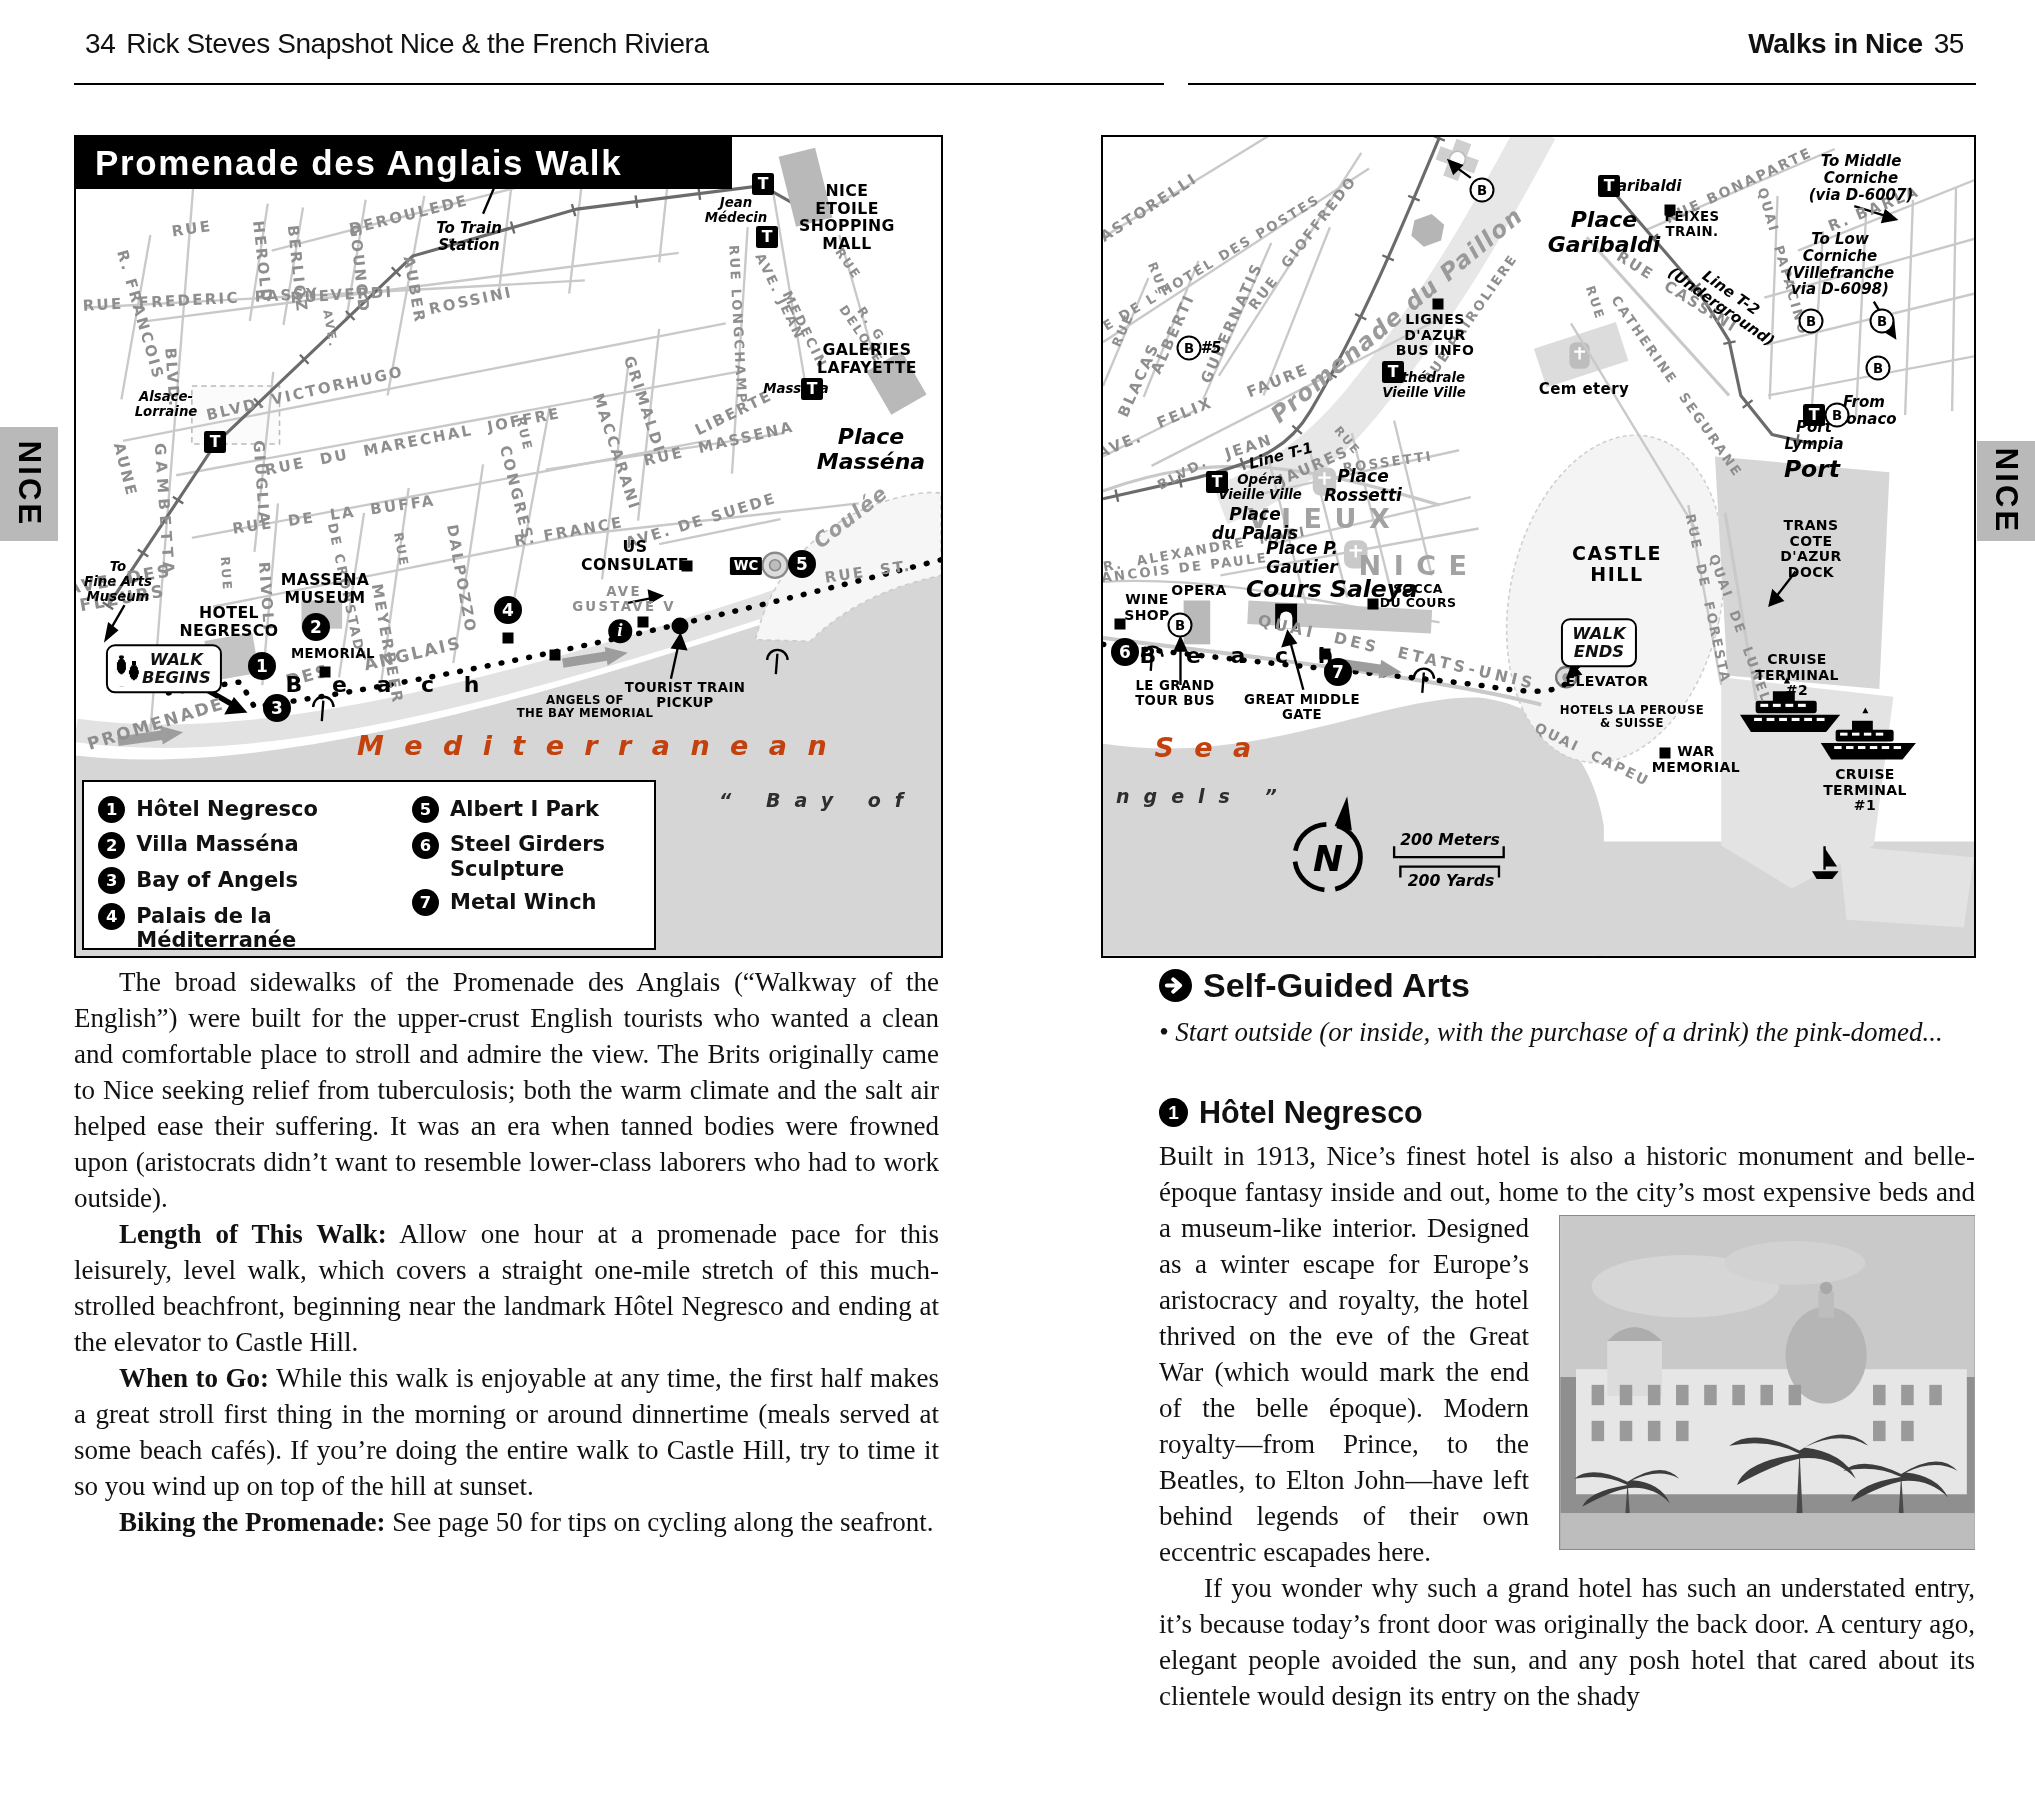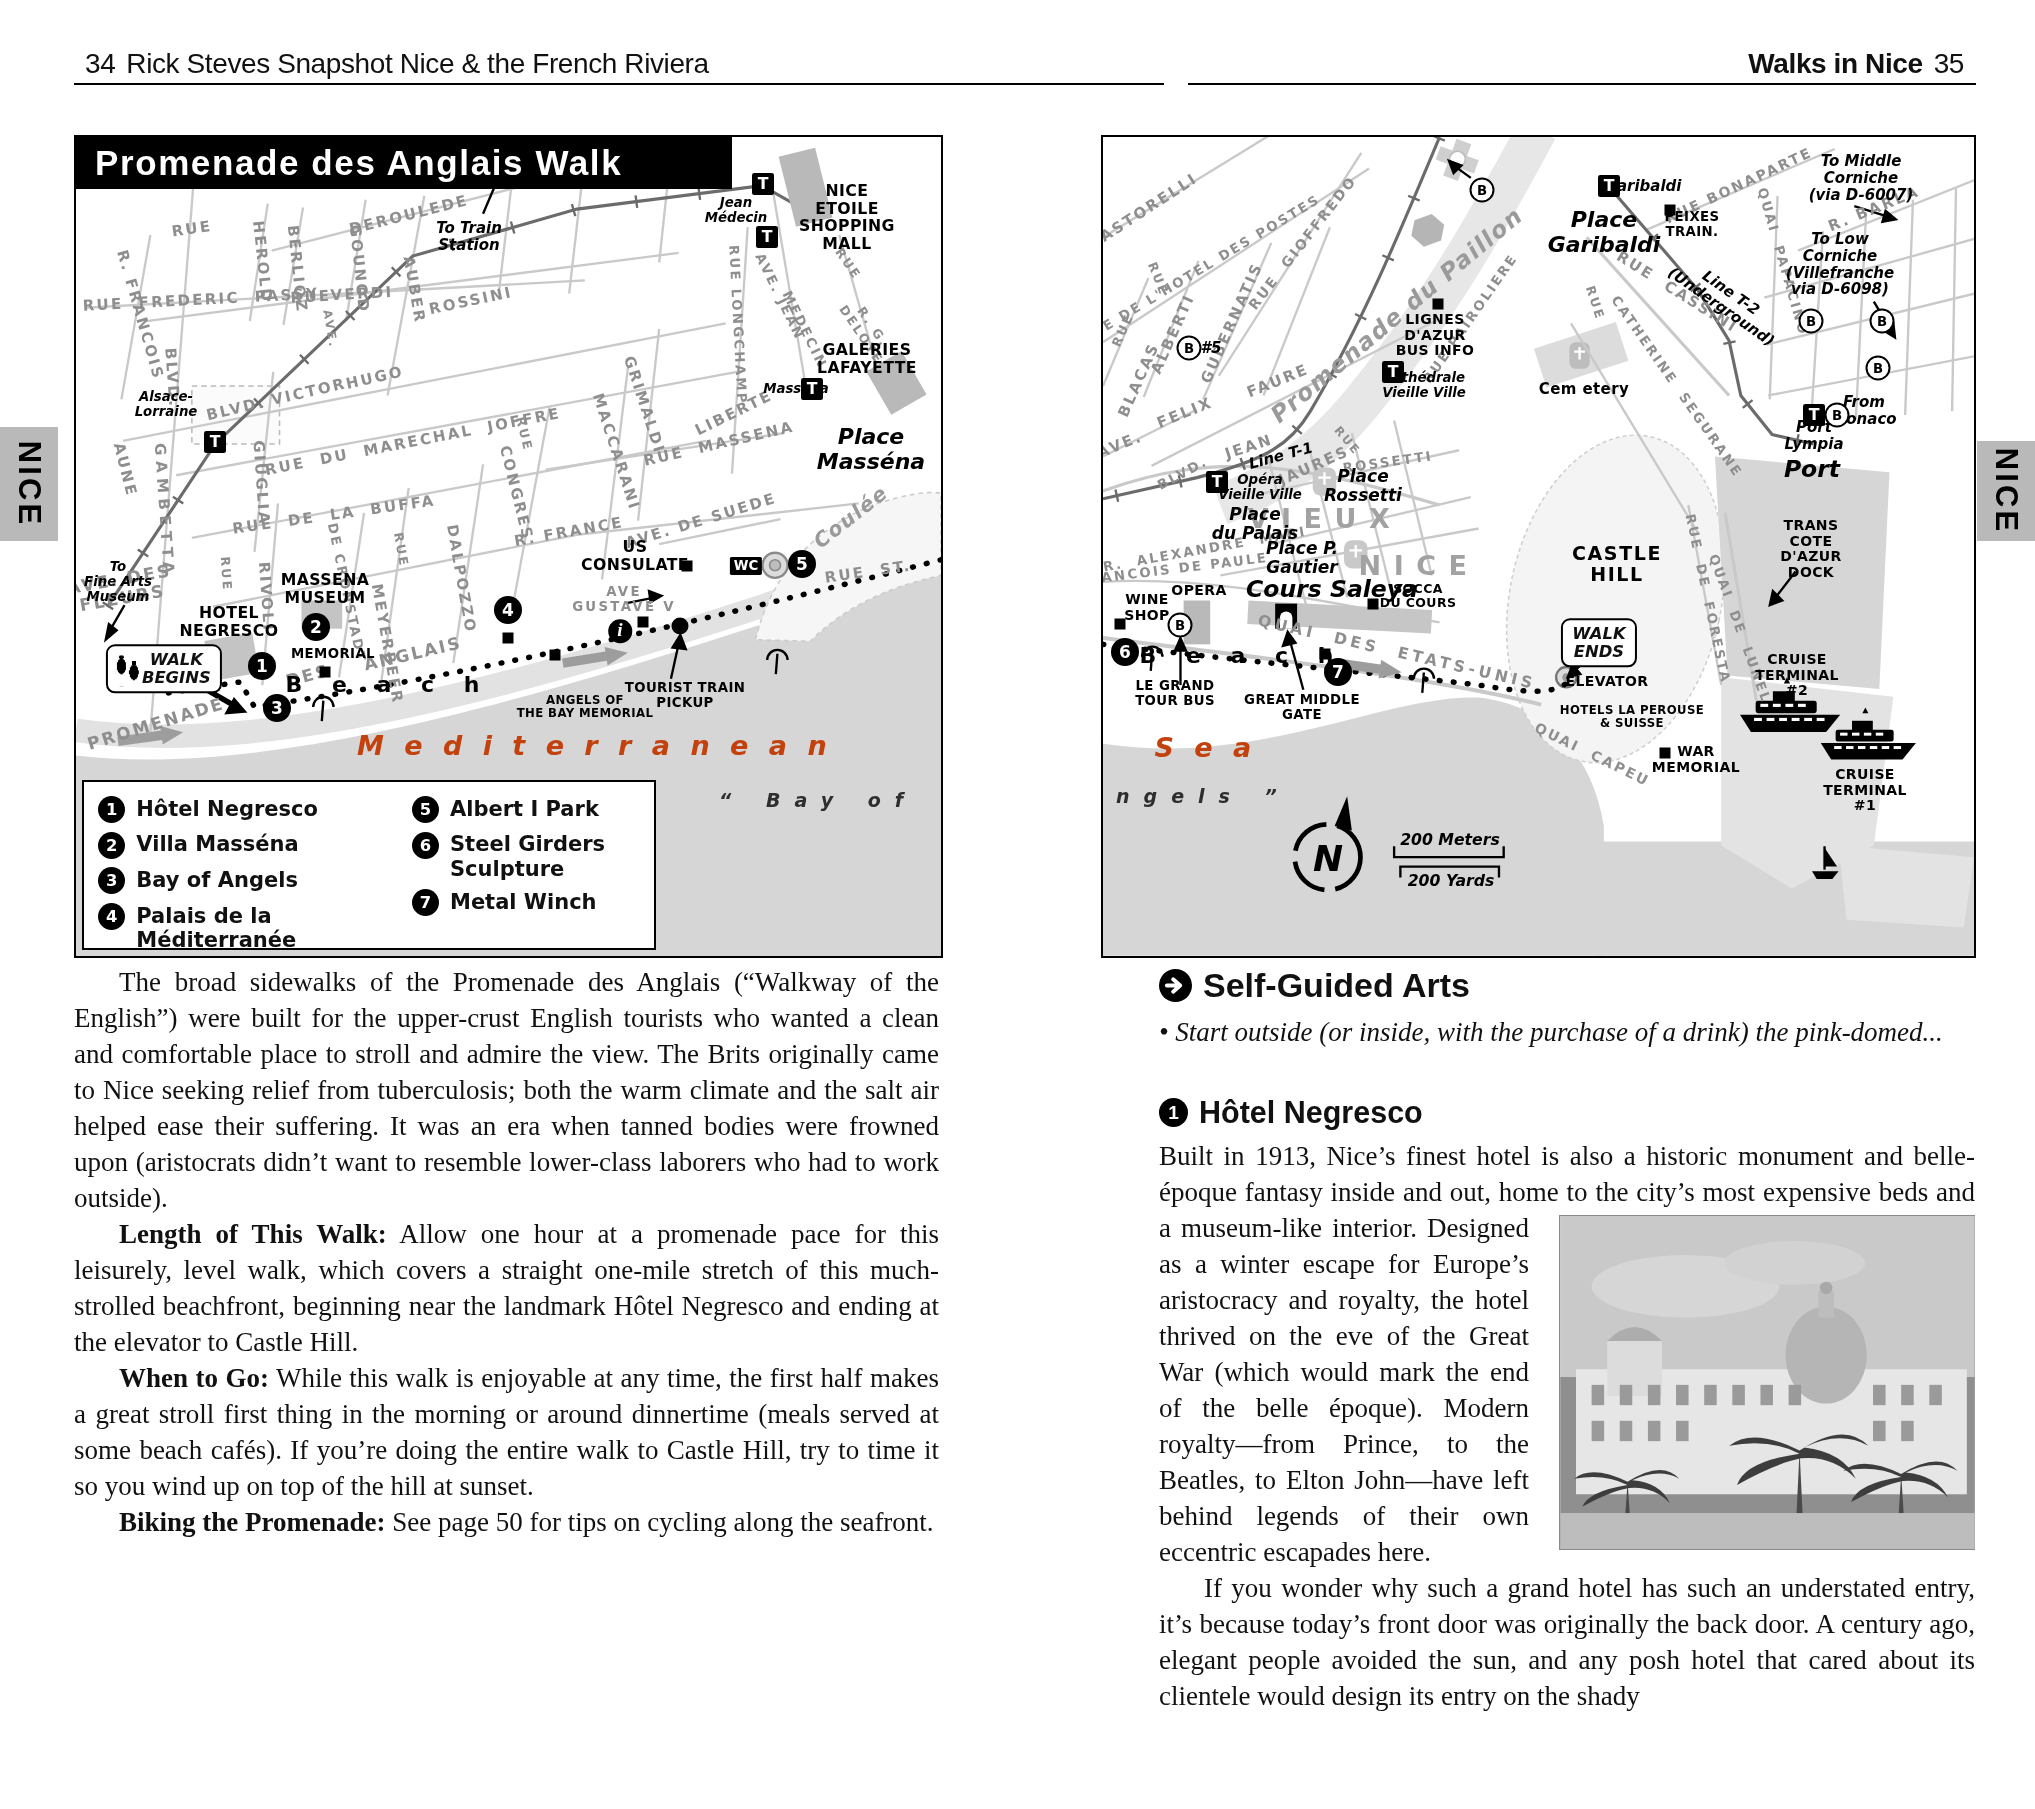--- a/index.html
+++ b/index.html
@@ -1,20 +1,20 @@
 <!DOCTYPE html>
 <html style="font-size:12.5px"><head>
 <meta charset="utf-8">
 <style>
   html,body{margin:0;padding:0;}
   body{width:2035px;height:1809px;position:relative;background:#fff;
        font-family:"Liberation Serif",serif;color:#111;overflow:hidden;}
 
   
-  .runhead{position:absolute;top:48px;font-family:"Liberation Sans",sans-serif;
+  .runhead{position:absolute;top:28px;font-family:"Liberation Sans",sans-serif;
            font-size:28px;letter-spacing:-0.4px;white-space:nowrap;}
   #rh-left{left:74px;}
   #rh-right{right:60px;text-align:right;}
   .rh-bold{font-weight:bold;}
   .rh-folio{font-weight:normal;margin:0 11px;}
   .rule{position:absolute;top:83px;height:2.3px;background:#000;}
   #rule-left{left:74px;width:1090px;}
   #rule-right{left:1188px;width:788px;}
 
   

